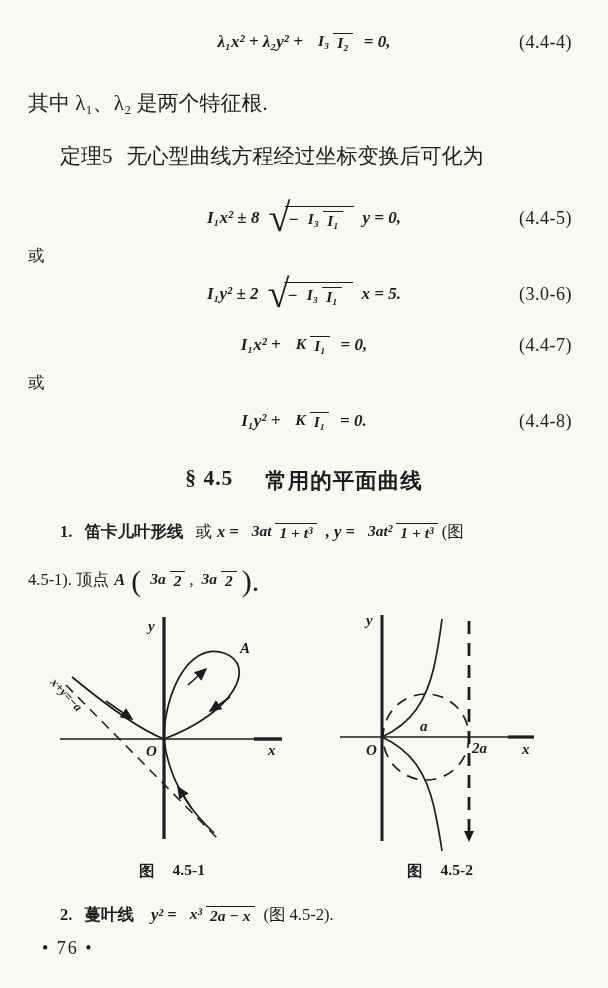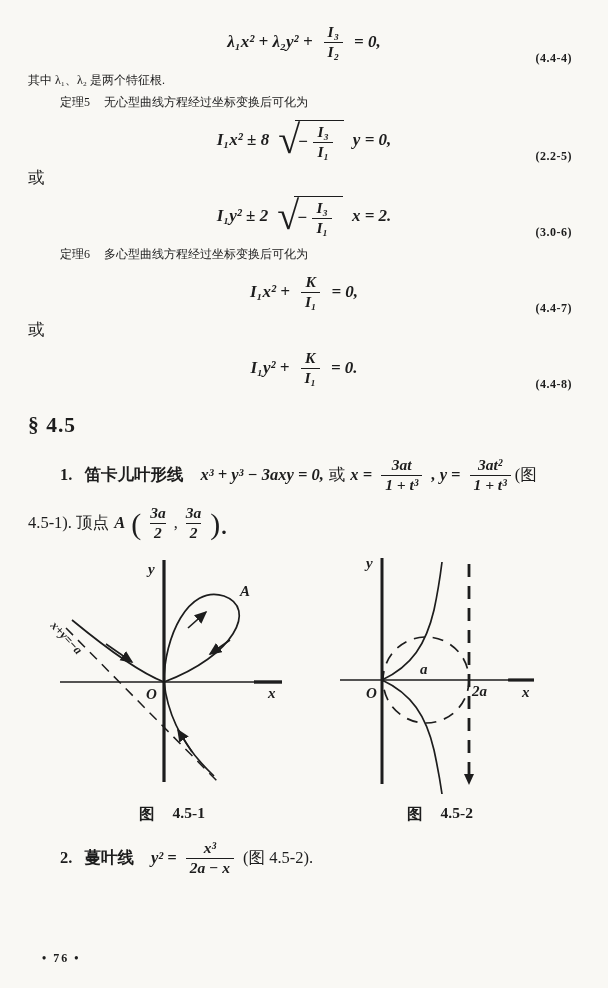--- a/index.html
+++ b/index.html
@@ -13,50 +13,50 @@
   .page{box-sizing:border-box;width:608px;height:988px;padding:16px 28px 0 28px;position:relative;}
   
   .eq-row{
     position:relative;display:flex;align-items:center;justify-content:center;
     font-style:italic;font-weight:700;font-size:17px;min-height:50px;margin:1px 0;
   }
   .eq-row .mpre{margin-right:7px;}
   .eq-row .mpost{margin-left:7px;}
   .eq-num{
     position:absolute;right:8px;top:50%;transform:translateY(-50%);
-    font-style:normal;font-weight:700;font-size:12px;letter-spacing:.5px;margin-top:16px;
+    font-style:normal;font-weight:400;font-size:18px;letter-spacing:.5px;
   }
-  .frac{display:inline-flex;flex-direction:column;align-items:center;margin:0 4px;line-height:1.08;font-size:15.5px;}
+  .frac{display:inline-flex;align-items:center;margin:0 4px;line-height:1.08;font-size:15.5px;}
   .frac .num{padding:0 4px 1px;}
   .frac .den{border-top:1.6px solid #1d1d1d;padding:1px 4px 0;}
   .sqrt{display:inline-flex;align-items:center;margin:0 2px;}
   .sqrt .rsign{font-size:40px;font-weight:400;font-style:normal;line-height:.75;margin-right:-5px;}
   .sqrt .rbody{display:inline-flex;align-items:center;border-top:1.8px solid #1d1d1d;padding:3px 7px 0 3px;}
   .sqrt .minus{margin-right:1px;}
   
-  .textline{font-size:12px;line-height:1.5;margin:4px 0;}
+  .textline{font-size:21px;line-height:1.5;margin:21px 0;}
   .ind{padding-left:32px;}
   .bold{font-weight:700;}
   .thm-label{font-weight:400;margin-right:14px;}
   .orline{font-size:16.5px;margin:2px 0;}
-  .heading{display:flex;justify-content:center;gap:32px;font-size:21.5px;font-weight:700;margin:20px 0 14px;letter-spacing:1px;flex-direction:column;}
+  .heading{display:flex;justify-content:center;gap:32px;font-size:21.5px;font-weight:700;margin:20px 0 14px;letter-spacing:1px;}
   
   .mathline{display:flex;align-items:center;font-size:16.5px;margin:2px 0;min-height:46px;flex-wrap:nowrap;}
   .mathline .it{font-style:italic;font-weight:600;}
   .mathline .gap{margin:0 5px;}
   .mathline .term{margin:0 12px 0 12px;}
   .bigparen{font-size:30px;font-weight:400;line-height:.9;margin:0 1px;}
   
   .figures{display:flex;margin:6px 0 0 14px;gap:18px;}
   .figure{display:flex;flex-direction:column;align-items:center;}
   .caption{display:flex;gap:18px;font-size:15.5px;font-weight:700;margin-top:2px;}
   svg{display:block;}
   svg text{font-family:"Liberation Serif","DejaVu Serif",serif;font-style:italic;font-size:15px;fill:#1d1d1d;font-weight:600;}
   svg .rot-label{font-size:12.5px;}
-  .pagenum{position:absolute;left:42px;bottom:22px;font-weight:700;font-size:12px;letter-spacing:2px;}
+  .pagenum{position:absolute;left:42px;bottom:29px;font-weight:400;font-size:18px;letter-spacing:2px;}
 </style>
 </head>
 <body>
 
 <div class="page">
 
   <div class="eq-row">
     <span class="mpre">λ₁x² + λ₂y² +</span>
     <span class="frac">
       <span class="num">I₃</span>
@@ -78,44 +78,41 @@
       <span class="rsign">√</span>
       <span class="rbody">
         <span class="minus">−</span>
         <span class="frac">
           <span class="num">I₃</span>
           <span class="den">I₁</span>
         </span>
       </span>
     </span>
     <span class="mpost">y = 0,</span>
-    <span class="eq-num">(2.2-5)</span>
+    <span class="eq-num">(4.4-5)</span>
   </div>
 
   <div class="orline">或</div>
 
   <div class="eq-row">
     <span class="mpre">I₁y² ± 2</span>
     <span class="sqrt">
       <span class="rsign">√</span>
       <span class="rbody">
         <span class="minus">−</span>
         <span class="frac">
           <span class="num">I₃</span>
           <span class="den">I₁</span>
         </span>
       </span>
     </span>
-    <span class="mpost">x = 2.</span>
+    <span class="mpost">x = 5.</span>
     <span class="eq-num">(3.0-6)</span>
   </div>
 
-  <div class="textline ind">
-    <span class="thm-label">定理6</span><span>多心型曲线方程经过坐标变换后可化为</span>
-  </div>
 
   <div class="eq-row">
     <span class="mpre">I₁x² +</span>
     <span class="frac">
       <span class="num">K</span>
       <span class="den">I₁</span>
     </span>
     <span class="mpost">= 0,</span>
     <span class="eq-num">(4.4-7)</span>
   </div>
@@ -128,26 +125,26 @@
       <span class="num">K</span>
       <span class="den">I₁</span>
     </span>
     <span class="mpost">= 0.</span>
     <span class="eq-num">(4.4-8)</span>
   </div>
 
 
   <div class="heading">
     <span>§ 4.5</span>
+    <span>常用的平面曲线</span>
   </div>
 
   <div class="mathline ind">
     <span class="bold">1.</span>
     <span class="bold term">笛卡儿叶形线</span>
-    <span class="it gap">x³ + y³ − 3axy = 0,</span>
     <span>或</span>
     <span class="it gap">x =</span>
     <span class="frac it">
       <span class="num">3at</span>
       <span class="den">1 + t³</span>
     </span>
     <span class="it gap">, y =</span>
     <span class="frac it">
       <span class="num">3at²</span>
       <span class="den">1 + t³</span>

